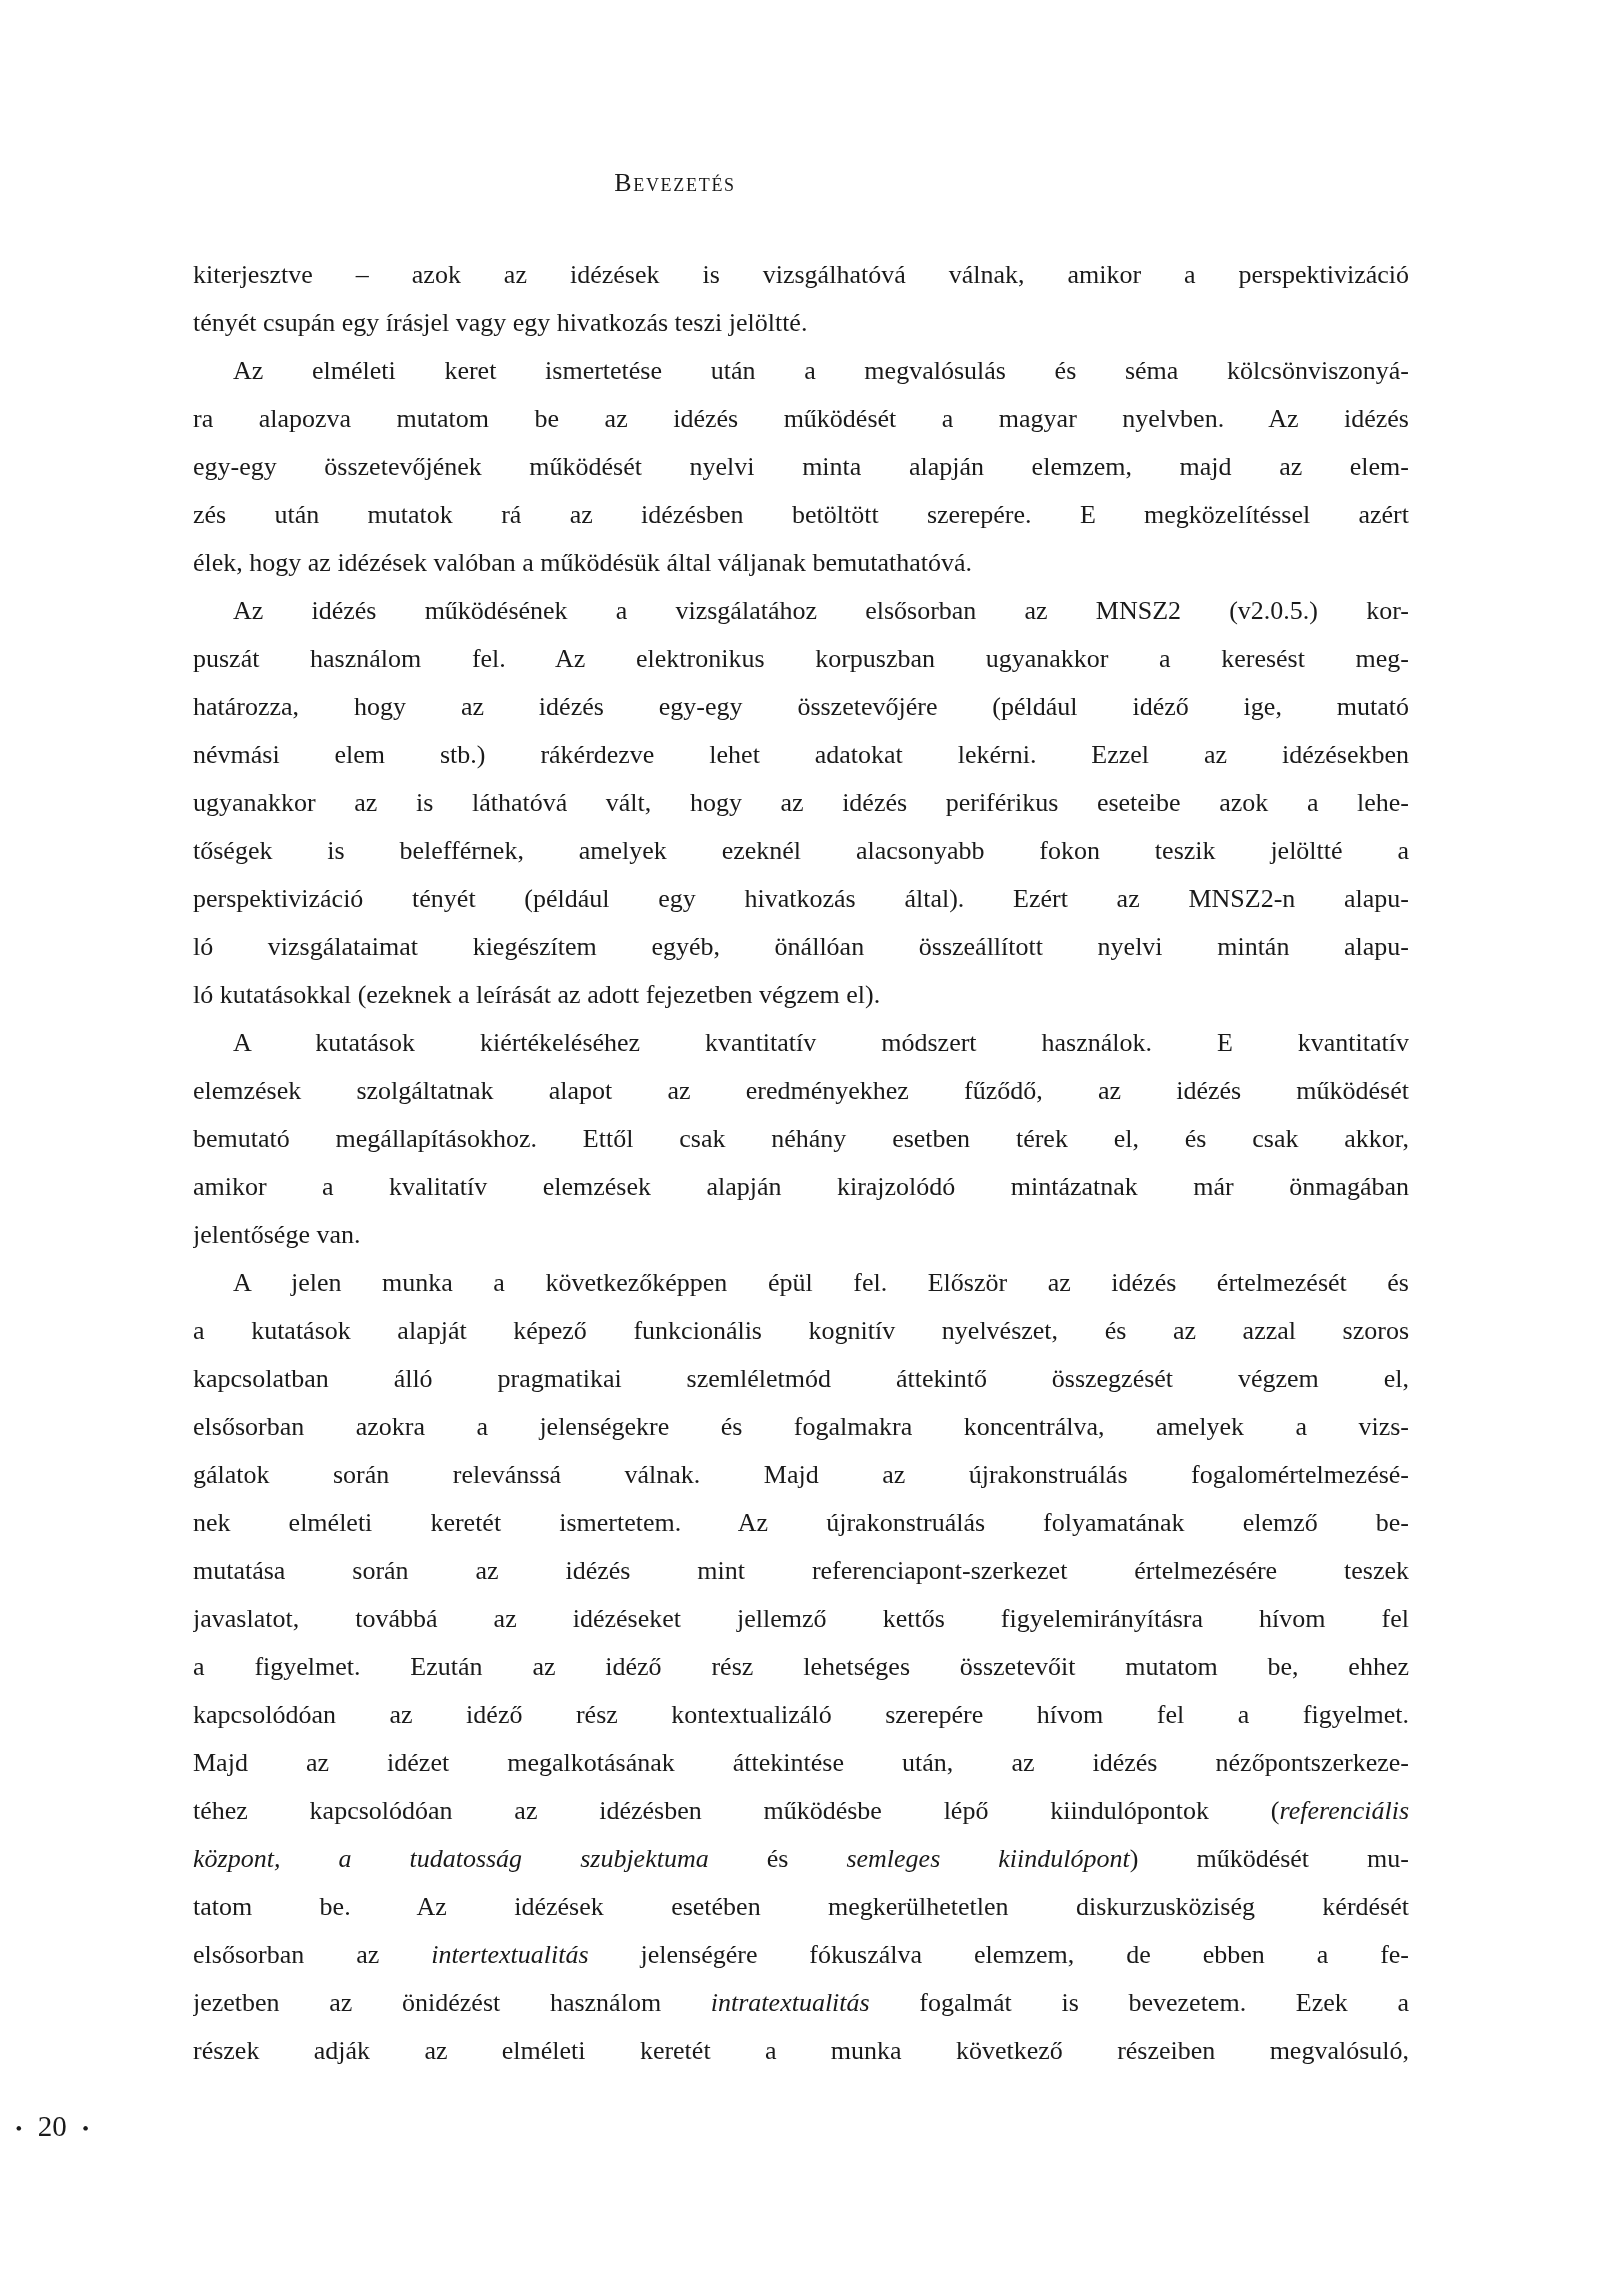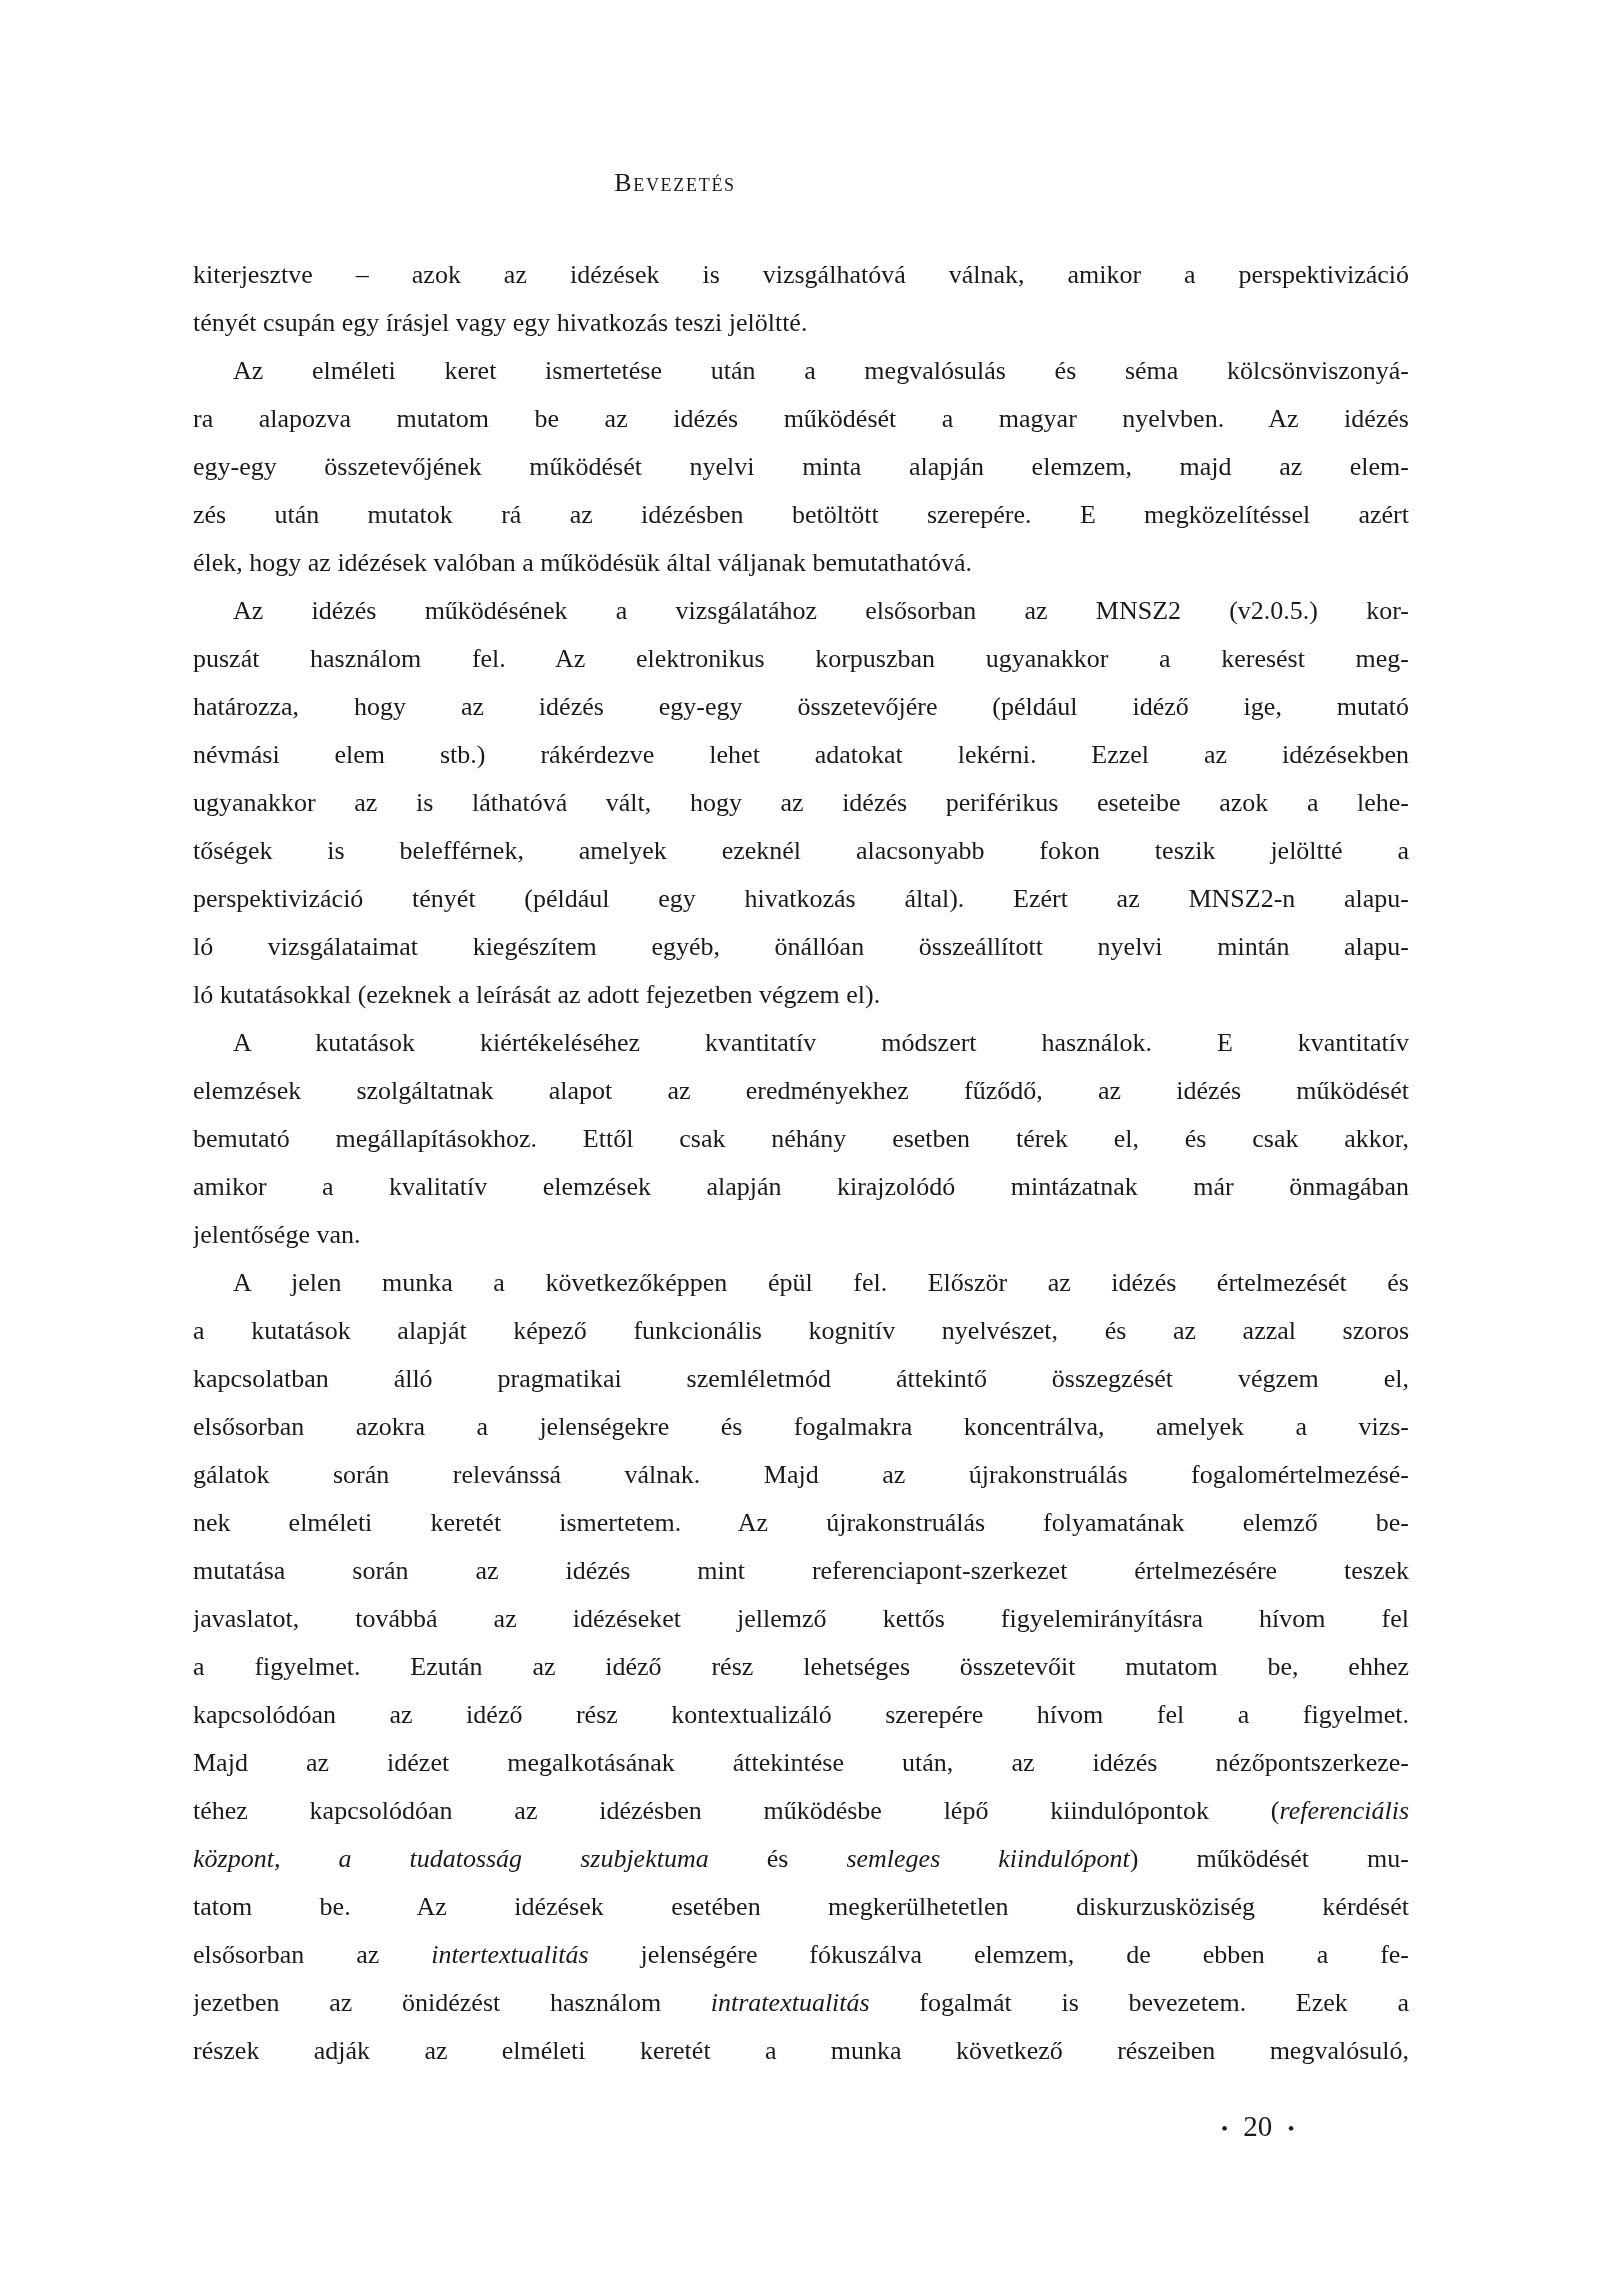--- a/index.html
+++ b/index.html
@@ -8,21 +8,21 @@
   .running-head { position:absolute; top:168px; left:12px; width:1326px; text-align:center;
          font-size:26px; font-variant:small-caps; letter-spacing:1.7px; }
   .text-block { position:absolute; top:251px; left:193px; width:1216px; }
   .line { display:block; font-size:26px; height:48px; line-height:48px;
           text-align:justify; text-align-last:justify; white-space:nowrap; }
   .line.last { text-align-last:left; }
   .line.indent { text-indent:40px; }
   .line > span { white-space:normal;margin-top:23px; }
   .line { white-space:normal; overflow:hidden; }
   em { font-style:italic;font-family:Liberation Serif, serif; }
-  .folio { position:absolute; top:2110px; left:0; width:1310px; text-align:right; font-size:29px; }
+  .folio { position:absolute; top:2110px; left:0; width:1310px; text-align:left; font-size:29px; }
   .folio .dot { font-size:19px; vertical-align:middle; margin:0 15.5px; }
 </style>
 </head>
 <body>
 
 <div class="running-head">Bevezetés</div>
 
 <div class="text-block">
 
   <span class="line">kiterjesztve – azok az idézések is vizsgálhatóvá válnak, amikor a perspektivizáció</span>

